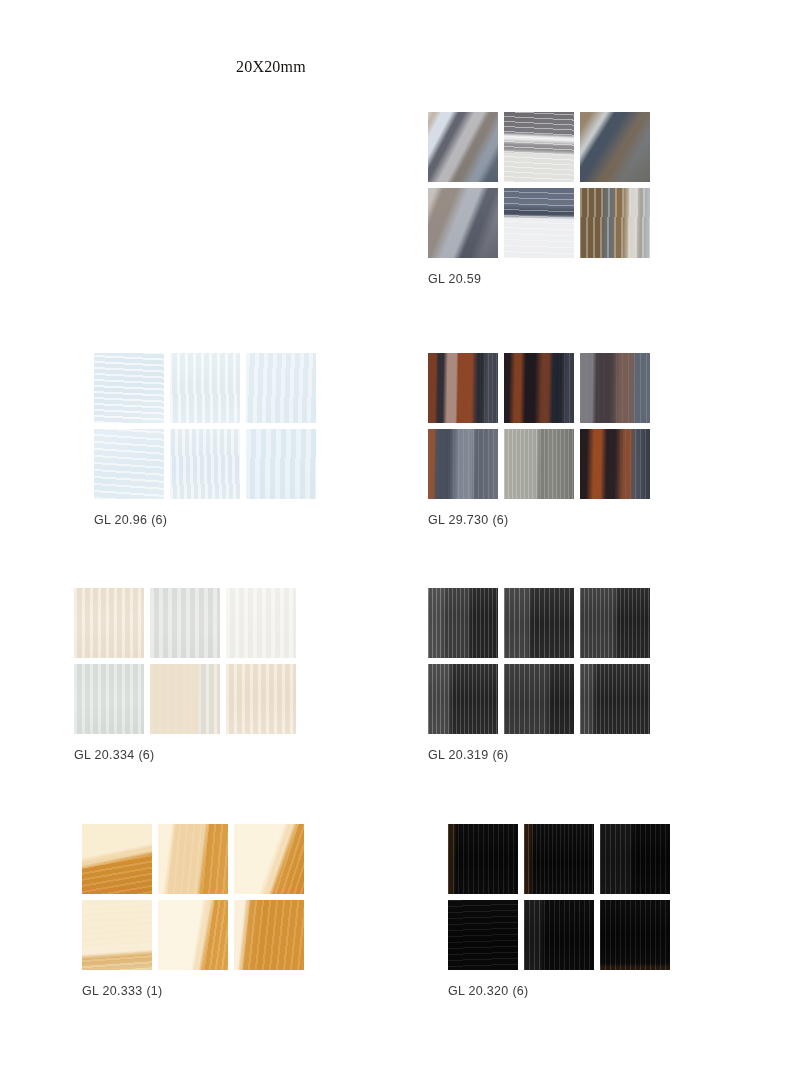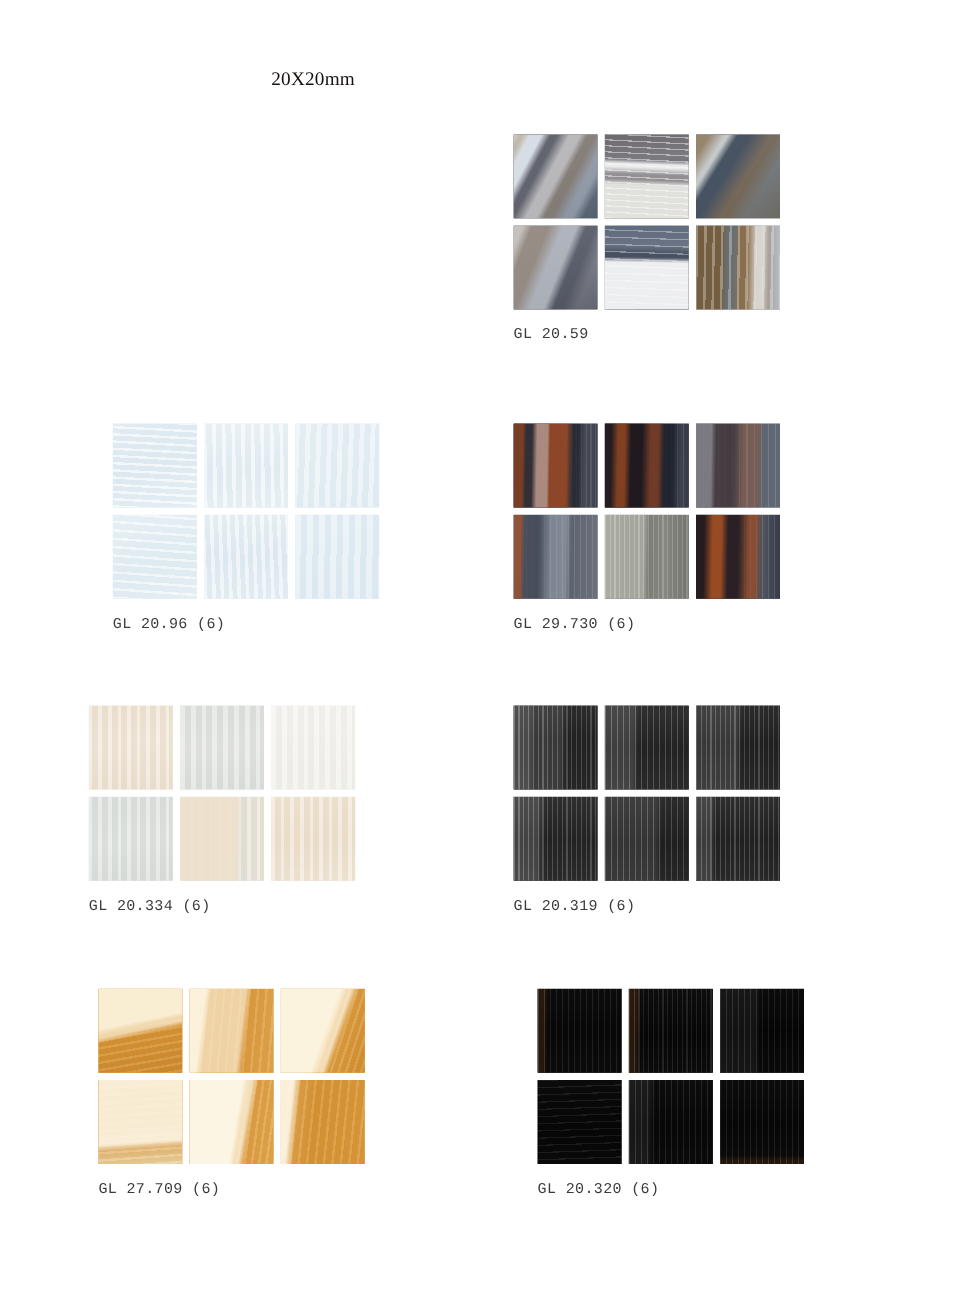--- a/index.html
+++ b/index.html
@@ -36,21 +36,21 @@
   }
   .title-sub {
     font-family: "Liberation Serif", serif;
     font-size: 17px;
     color: #16120f;
     margin-left: 8px;
     letter-spacing: 0.2px;
   }
   .title-size {
     position: absolute;
-    left: 142px;
+    left: 152px;
     top: 30px;
     font-family: "Liberation Serif", serif;
     font-size: 16px;
     color: #16120f;
     white-space: nowrap;
     letter-spacing: 0.2px;
   }
 
   
   .swatch-group {
@@ -69,21 +69,21 @@
     position: relative;
     overflow: hidden;
     background-color: #cccccc;
   }
   .tile .tex {
     position: absolute;
     inset: 0;
   }
   .group-label {
     margin-top: 14px;
-    font-family: Liberation Mono, monospace;
+    font-family: Liberation Sans, sans-serif;
     font-size: 12.5px;
     color: #3b3b3b;
     letter-spacing: 0.3px;
     white-space: nowrap;
   }
 
   
 
   
   .tex-59a {
@@ -589,21 +589,21 @@
         <div class="tile" style="background-color: rgb(223, 162, 71);">
           <div class="tex tex-333d"></div>
         </div>
         <div class="tile" style="background-color: rgb(221, 155, 63);">
           <div class="tex tex-333e"></div>
         </div>
         <div class="tile" style="background-color: rgb(230, 176, 92);">
           <div class="tex tex-333f"></div>
         </div>
       </div>
-      <div class="group-label">GL 27.709 (6)</div>
+      <div class="group-label">GL 20.333 (1)</div>
     </div>
     <div class="swatch-group" style="left: 448px; top: 824px;">
       <div class="tile-grid">
         <div class="tile" style="background-color: rgb(11, 11, 11);">
           <div class="tex tex-320a"></div>
         </div>
         <div class="tile" style="background-color: rgb(10, 10, 10);">
           <div class="tex tex-320b"></div>
         </div>
         <div class="tile" style="background-color: rgb(9, 9, 9);">

